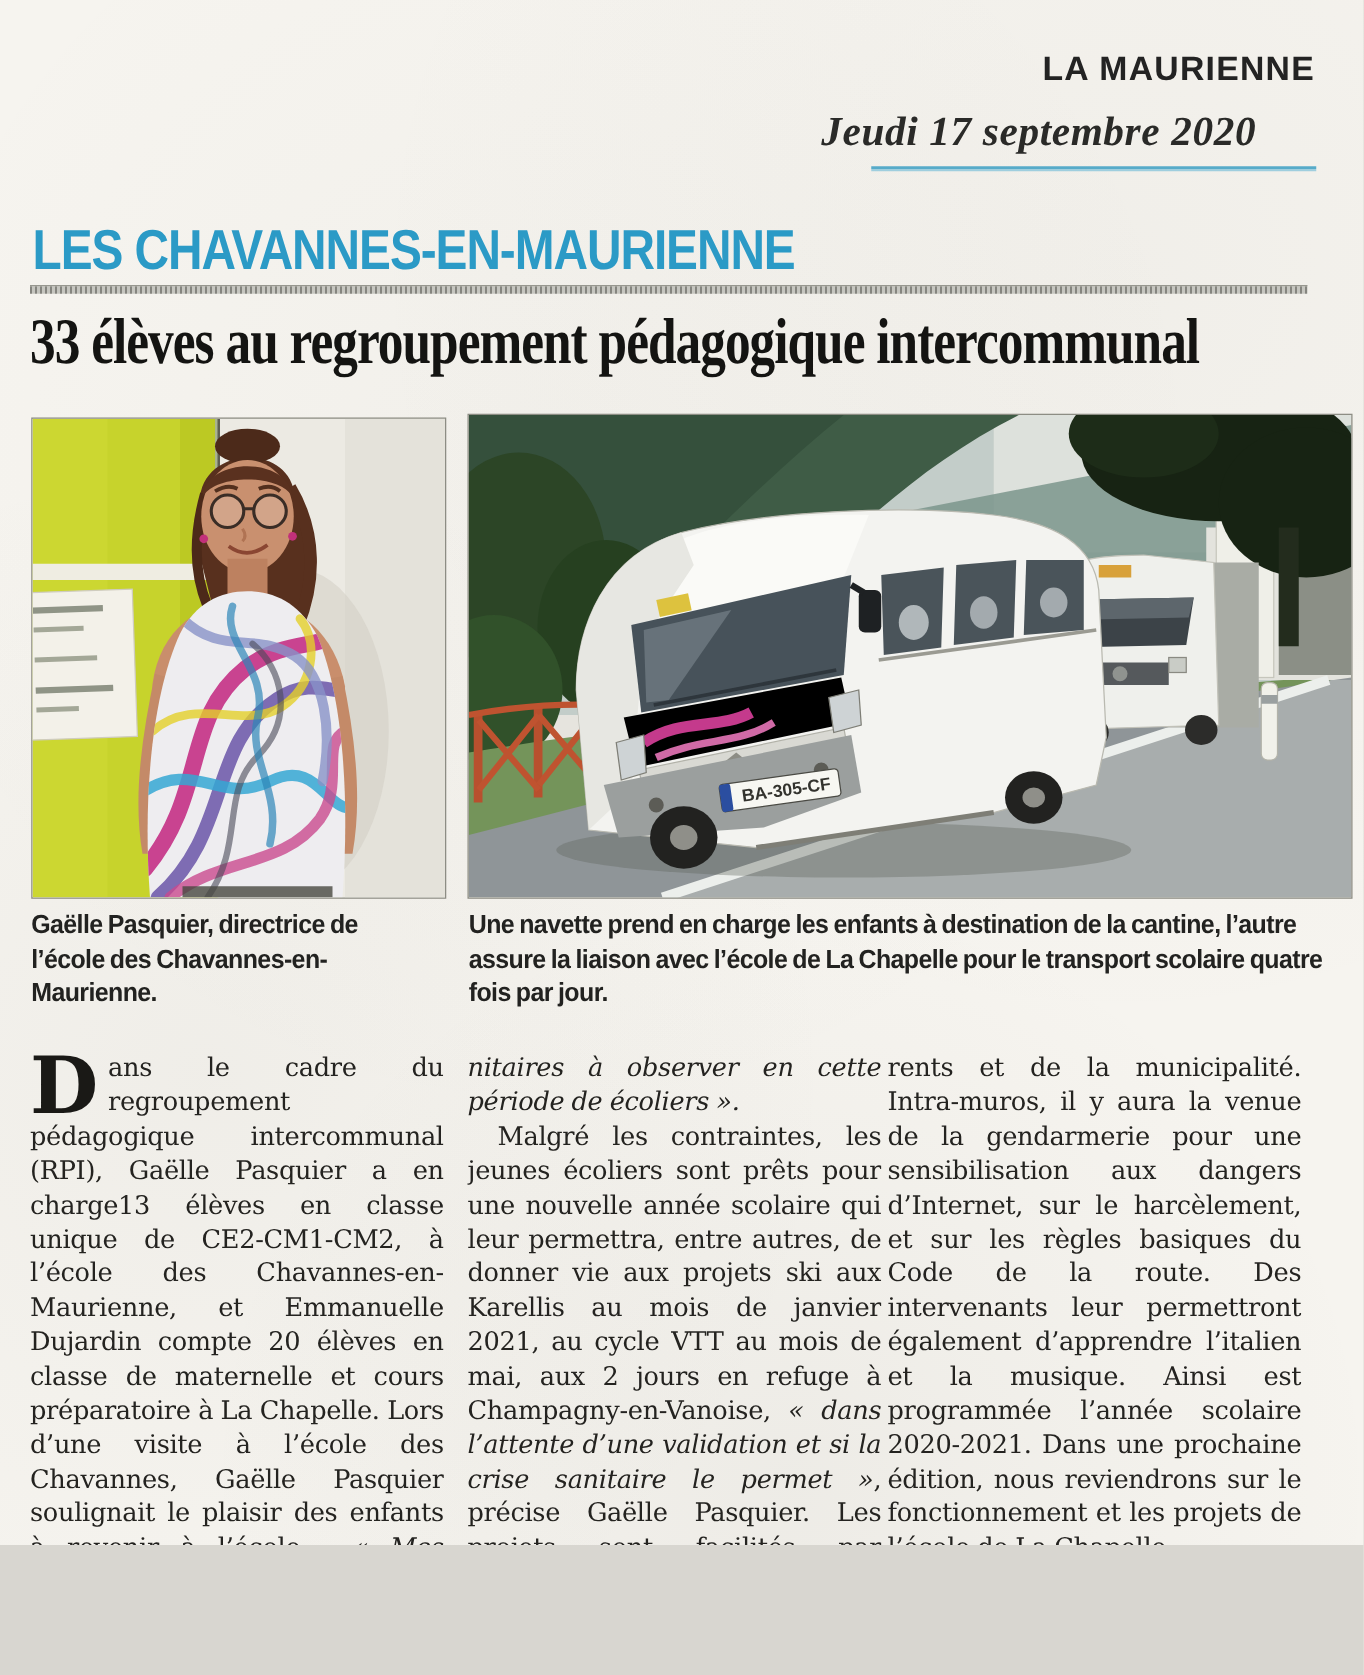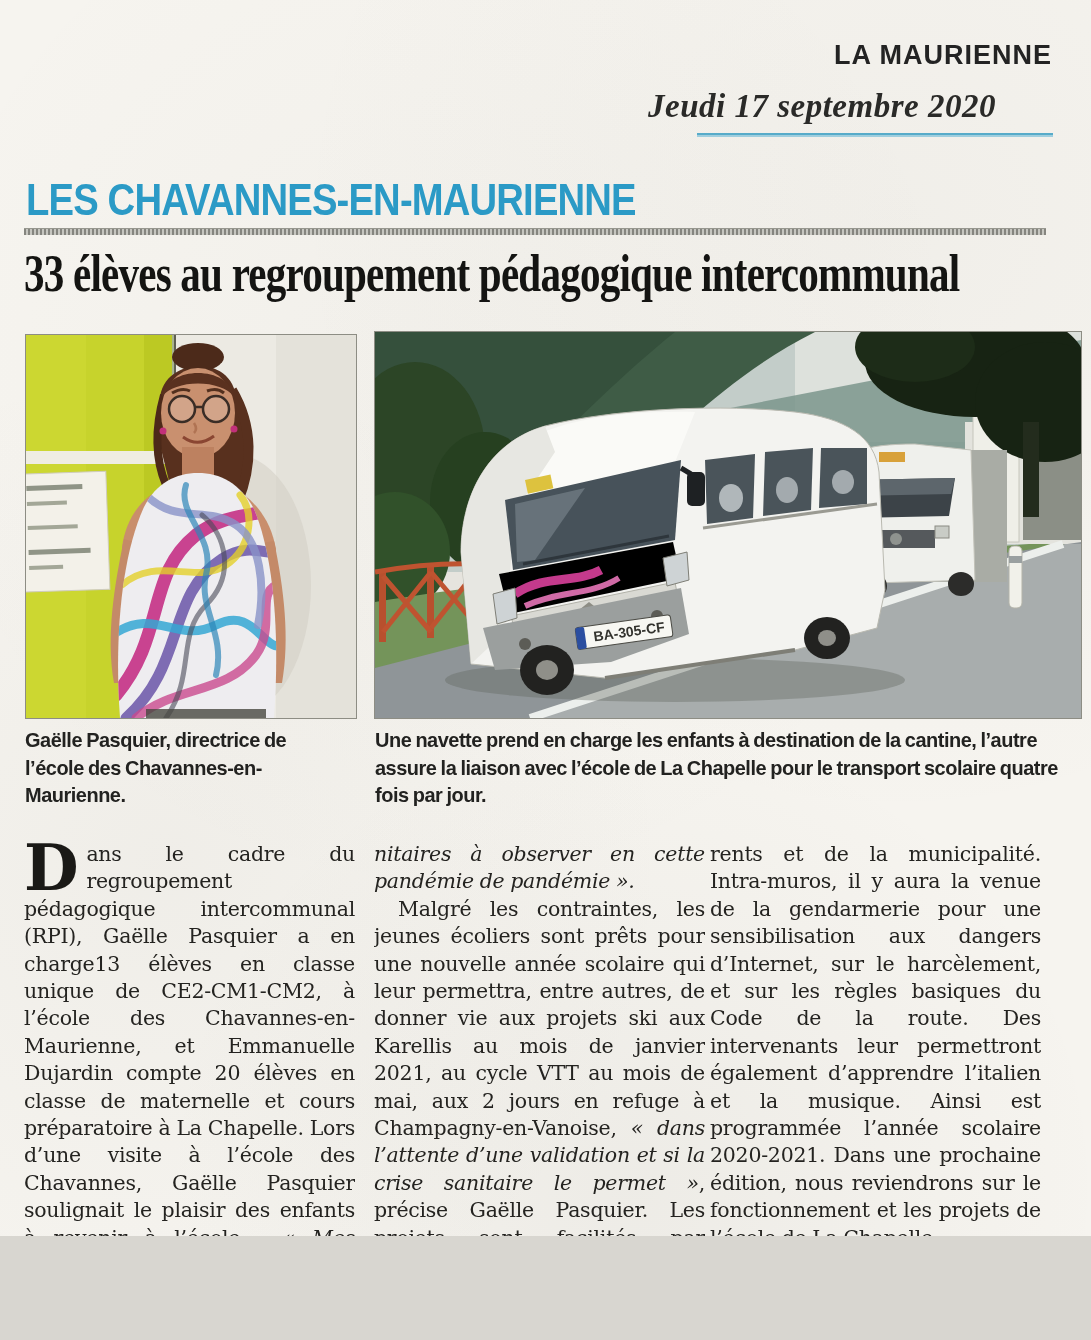--- a/index.html
+++ b/index.html
@@ -11,21 +11,21 @@
       radial-gradient(circle at 82% 18%, rgba(120,118,108,0.045), transparent 45%),
       radial-gradient(circle at 58% 96%, rgba(100,100,90,0.06), transparent 35%),
       radial-gradient(circle at 40% 30%, rgba(110,110,100,0.03), transparent 50%);
     font-family:"DejaVu Serif", serif;color:#1d1c1a;
   }
   .abs{position:absolute;}
   
   .masthead{left:700px;top:40px;width:352px;text-align:right;
     font-family:"Liberation Sans", sans-serif;font-weight:bold;font-size:27px;
     letter-spacing:1px;color:#232323;}
-  .dateline{left:648px;top:88px;width:412px;text-align:left;
+  .dateline{left:625px;top:88px;width:412px;text-align:center;
     font-family:"Liberation Serif", serif;font-style:italic;font-weight:bold;
     font-size:33px;color:#2a2a28;letter-spacing:.5px;}
   .date-rule{left:697px;top:133px;width:356px;height:4px;
     background:linear-gradient(#57abc9 0 2.5px,#9fcede 2.5px 4px);}
   
   .section-title{left:26px;top:174px;width:800px;
     font-family:"Liberation Sans", sans-serif;font-weight:bold;font-size:45px;
     letter-spacing:-1px;transform:scaleX(.85);transform-origin:left center;
     white-space:nowrap;}
   .gray-rule{left:24px;top:228px;width:1022px;height:6px;
@@ -289,21 +289,21 @@
   <div class="abs caption caption-right">Une navette prend en charge les enfants à destination de la cantine, l’autre assure la liaison avec l’école de La Chapelle pour le transport scolaire quatre fois par jour.</div>
 
   <div class="abs col col-1">
     <p>
       <span class="dropcap">D</span><span>ans le cadre du regroupement pédagogique intercommunal (RPI), Gaëlle Pasquier a en charge13 élèves en classe unique de CE2-CM1-CM2, à l’école des Chavannes-en-Maurienne, et Emmanuelle Dujardin compte 20 élèves en classe de maternelle et cours préparatoire à La Chapelle. Lors d’une visite à l’école des Chavannes, Gaëlle Pasquier soulignait le plaisir des enfants à revenir à l’école : </span><span class="it">« Mes grands sont contents et sont conscients des règles sa-</span>
     </p>
   </div>
 
   <div class="abs col col-2">
     <p>
-      <span class="it">nitaires à observer en cette pandémie de pandémie ».</span>
+      <span class="it">nitaires à observer en cette période de écoliers ».</span>
     </p>
     <p class="indent">
       <span>Malgré les contraintes, les jeunes écoliers sont prêts pour une nouvelle année scolaire qui leur permettra, entre autres, de donner vie aux projets ski aux Karellis au mois de janvier 2021, au cycle VTT au mois de mai, aux 2 jours en refuge à Champagny-en-Vanoise, </span><span class="it">« dans l’attente d’une validation et si la crise sanitaire le permet »</span><span>, précise Gaëlle Pasquier. Les projets sont facilités par l’implication des pa-</span>
     </p>
   </div>
 
   <div class="abs col col-3">
     <p>
       <span>rents et de la municipalité. Intra-muros, il y aura la venue de la gendarmerie pour une sensibilisation aux dangers d’Internet, sur le harcèlement, et sur les règles basiques du Code de la route. Des intervenants leur permettront également d’apprendre l’italien et la musique. Ainsi est programmée l’année scolaire 2020-2021. Dans une prochaine édition, nous reviendrons sur le fonctionnement et les projets de l’école de La Chapelle.</span>
     </p>

